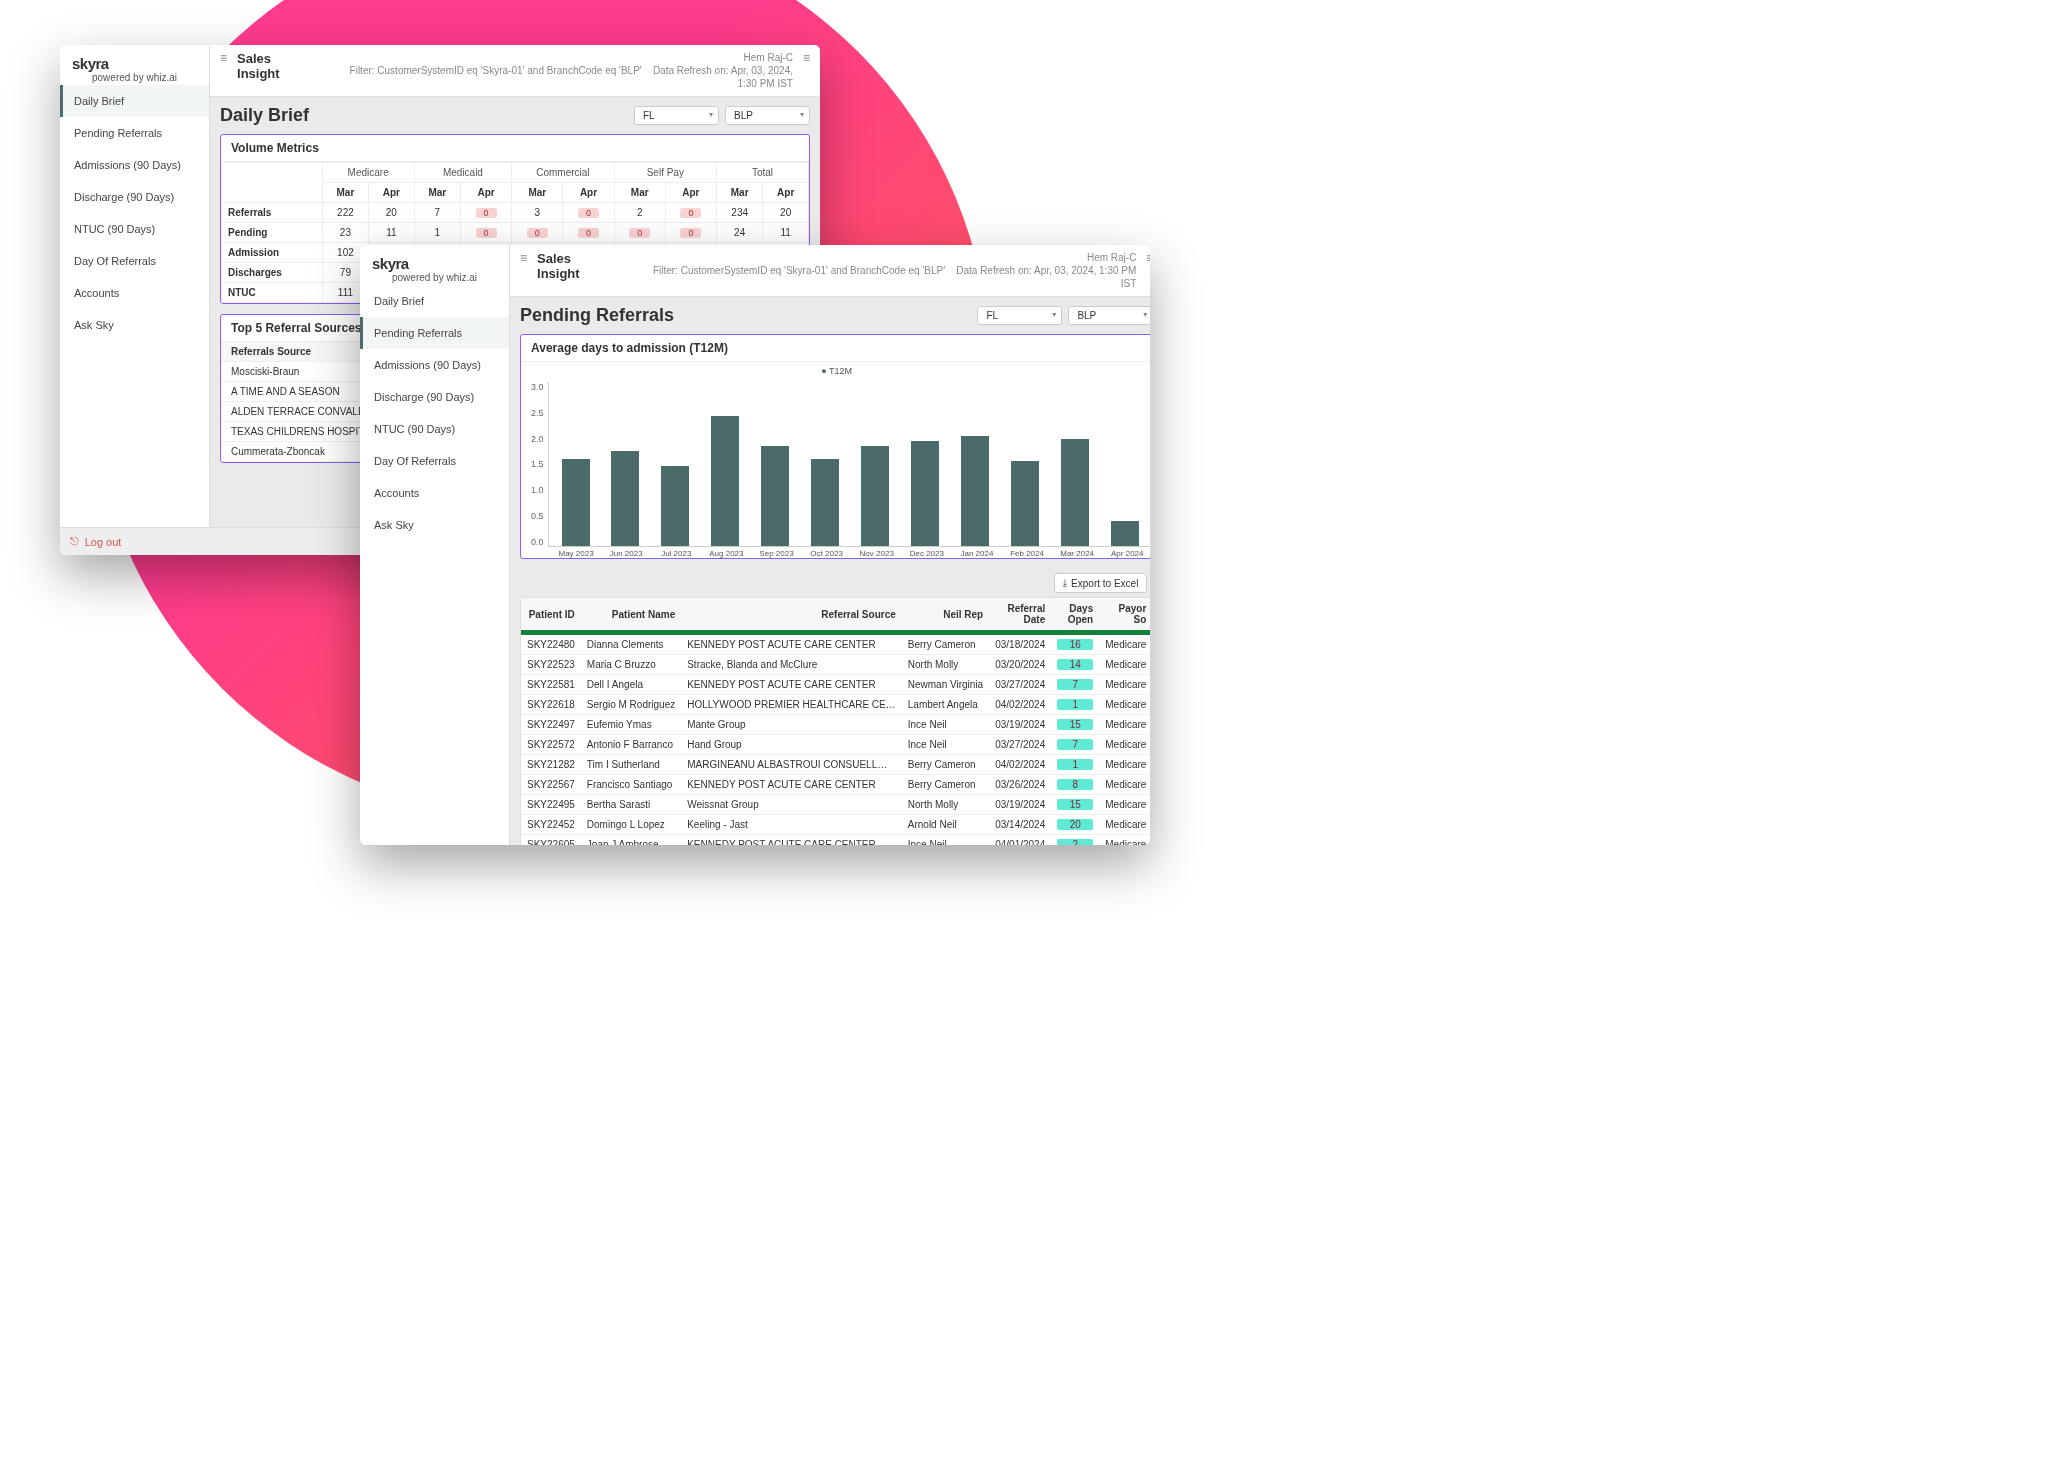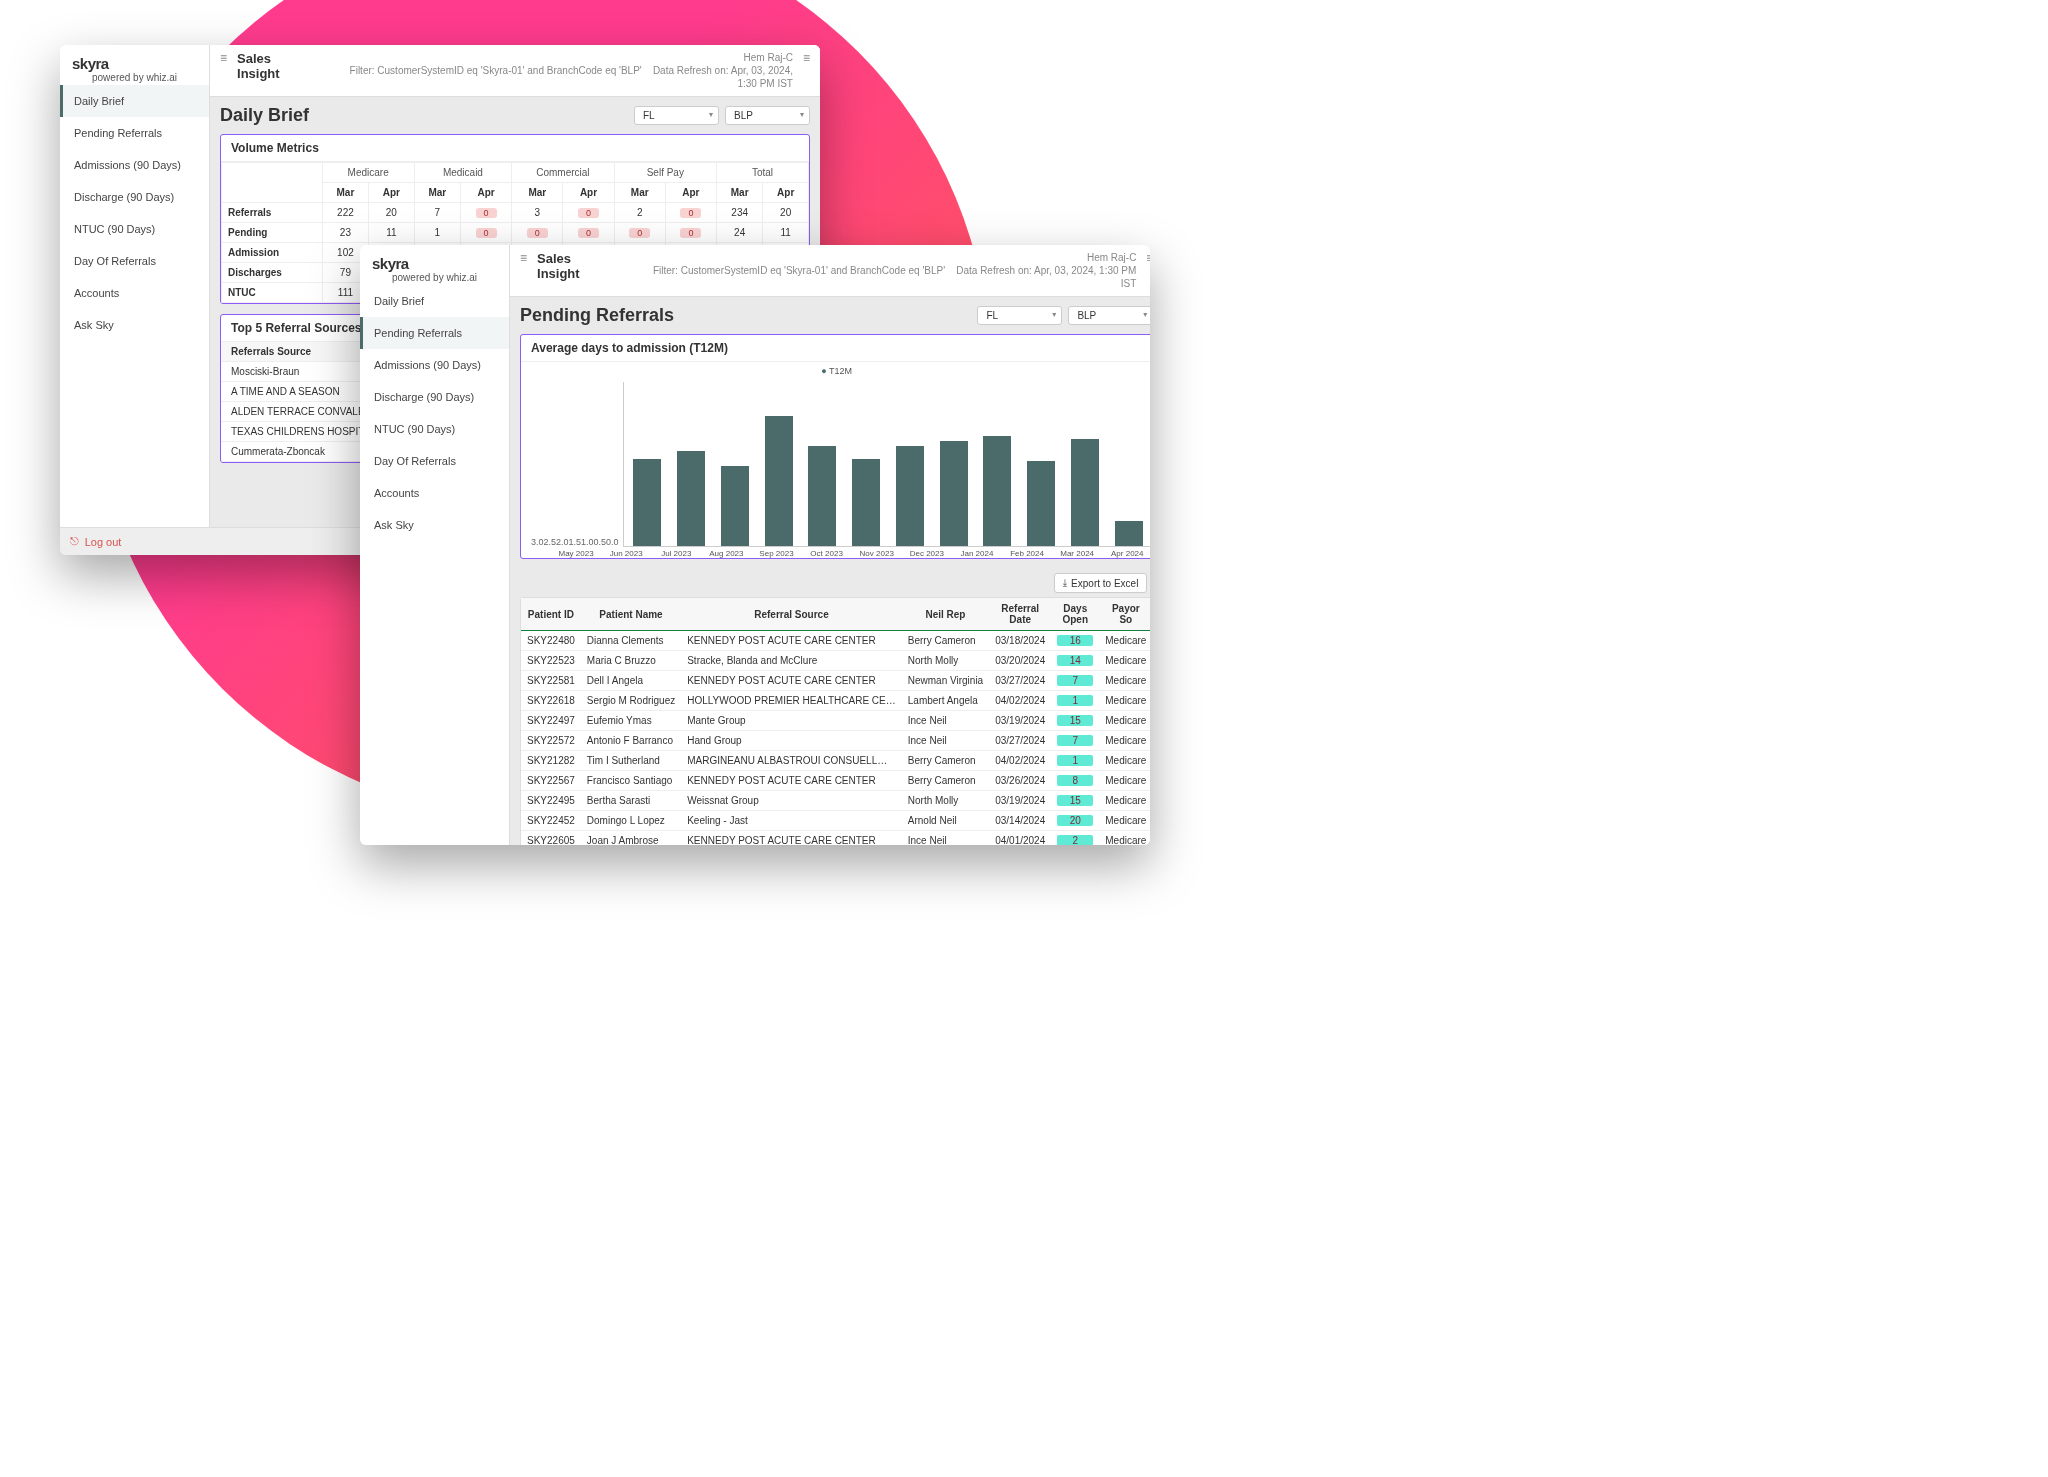--- a/index.html
+++ b/index.html
@@ -224,20 +224,21 @@
   .src-list th { background: #f7f7f7; font-weight: 700; }
 
   
   .chart-area {
     display: flex;
     padding: 6px 0 2px 10px;
     height: 165px;
   }
   .y-axis {
     display: flex;
+    flex-direction: column;
     justify-content: space-between;
     align-items: flex-end;
     font-size: 9px;
     color: #666;
     padding-right: 4px;
   }
   .bars {
     flex: 1;
     display: flex;
     align-items: flex-end;
@@ -297,22 +298,22 @@
   .grid {
     background: #fff;
     border: 1px solid #ddd;
     border-radius: 3px;
     font-size: 10px;
   }
   .grid table { width: 100%; border-collapse: collapse; }
   .grid th {
     background: #f7f7f7;
     padding: 5px 6px;
-    text-align: center;
-    border-bottom: 1px solid #15803d;
+    text-align: right;
+    border-bottom: 5px solid #15803d;
     font-weight: 700;
   }
   .grid td {
     padding: 4px 6px;
     border-bottom: 1px solid #eee;
     white-space: nowrap;
     overflow: hidden;
     text-overflow: ellipsis;
   }
   .days-pill {

